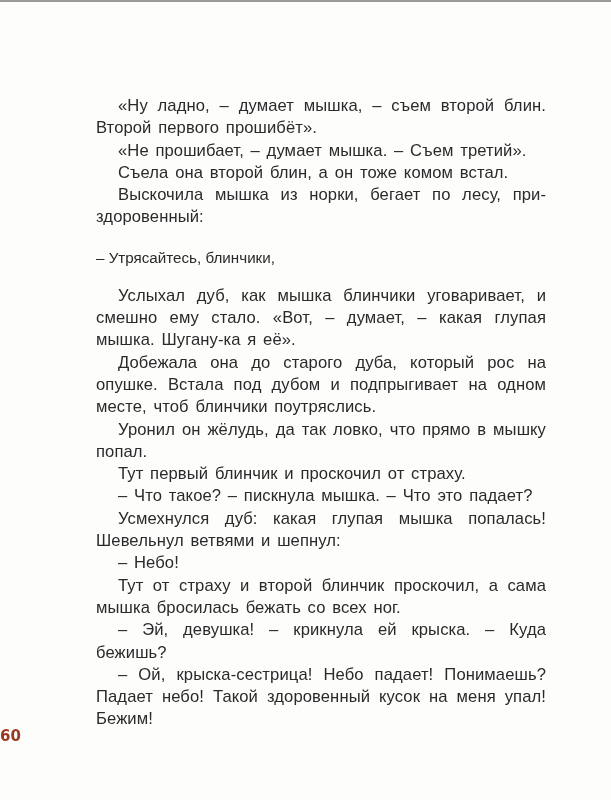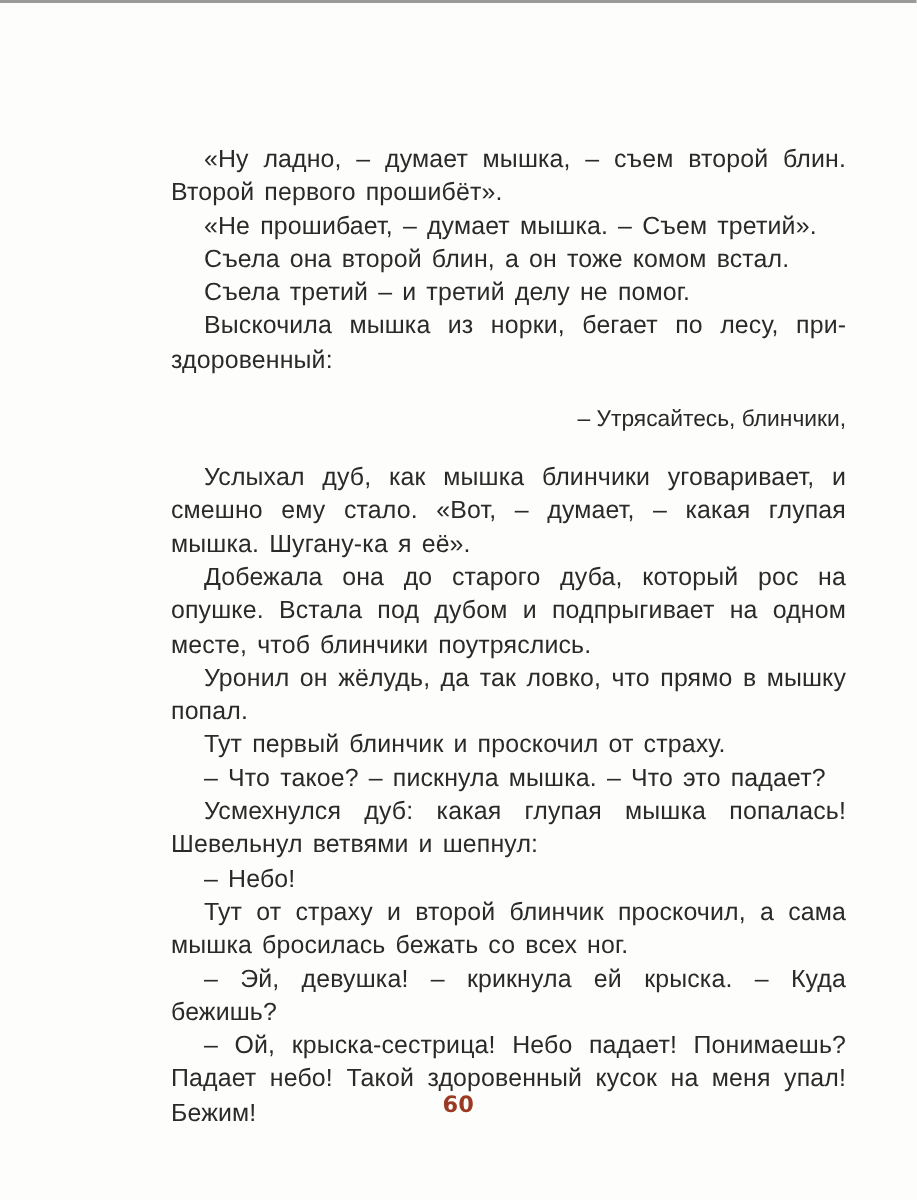--- a/index.html
+++ b/index.html
@@ -16,63 +16,62 @@
       color: #2a2a2a;
     }
     .top-border {
       position: absolute;
       left: 0; top: 0;
       width: 611px; height: 2px;
       background: #9a9a9a;
     }
     .page {
       position: absolute;
-      left: 114px;
+      left: 96px;
       top: 95px;
       width: 450px;
     }
     .p {
       font-size: 16.6px;
       line-height: 22.3px;
       text-align: justify;
       text-align-last: left;
       margin: 0;
       letter-spacing: 0.1px;
       word-spacing: 2px;
     }
     .p.indent { text-indent: 22px; }
     .poem {
       margin: 18px 0 16px 0;
-      text-align: right;
+      text-align: left;
       font-size: 15.2px;
       line-height: 22px;
     }
     .poem div { margin: 0; }
     .page-number {
       position: absolute;
       left: 0;
       width: 611px;
       top: 727px;
-      text-align: center;
+      text-align: left;
       font-family: "DejaVu Sans", sans-serif;
       font-weight: bold;
       font-size: 15px;
       color: #9a3a22;
     }
   </style>
 </head>
 <body>
 
 <div class="top-border"></div>
 
 <div class="page">
   <p class="p indent">«Ну ладно, – думает мышка, – съем второй блин. Второй первого прошибёт».</p>
   <p class="p indent">«Не прошибает, – думает мышка. – Съем третий».</p>
   <p class="p indent">Съела она второй блин, а он тоже комом встал.</p>
-  <p class="p indent">Съела третий – и третий делу не помог.</p>
   <p class="p indent">Выскочила мышка из норки, бегает по лесу, при­здоровенный:</p>
 
   <div class="poem">
     <div>– Утрясайтесь, блинчики,</div>
   </div>
 
   <p class="p indent">Услыхал дуб, как мышка блинчики уговаривает, и смешно ему стало. «Вот, – думает, – какая глу­пая мышка. Шугану-ка я её».</p>
   <p class="p indent">Добежала она до старого дуба, который рос на опушке. Встала под дубом и подпрыгивает на одном месте, чтоб блинчики поутряслись.</p>
   <p class="p indent">Уронил он жёлудь, да так ловко, что прямо в мышку попал.</p>
   <p class="p indent">Тут первый блинчик и проскочил от страху.</p>

